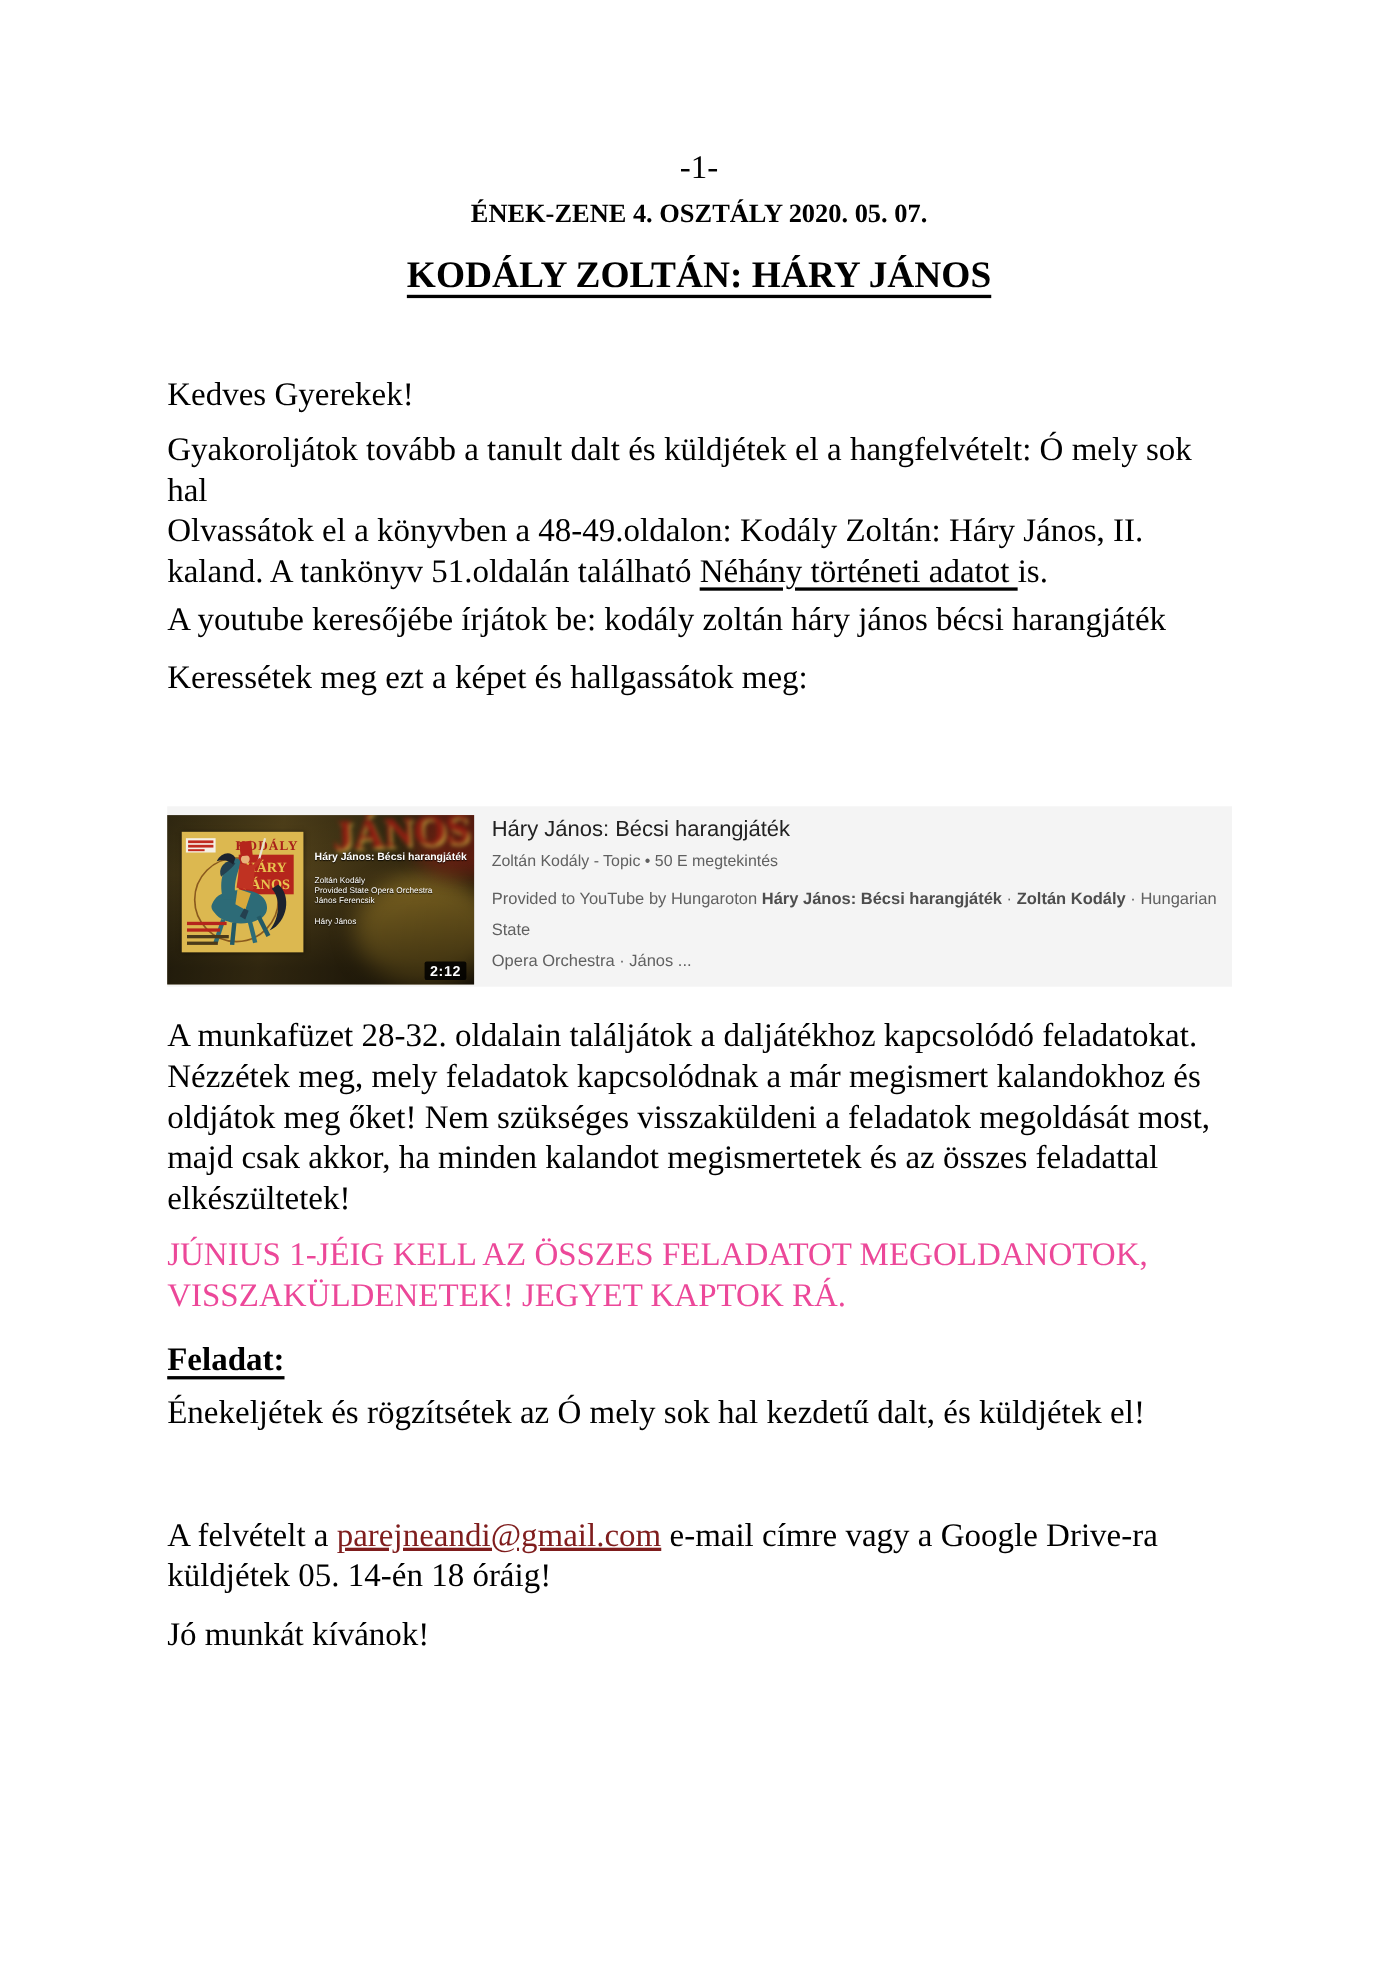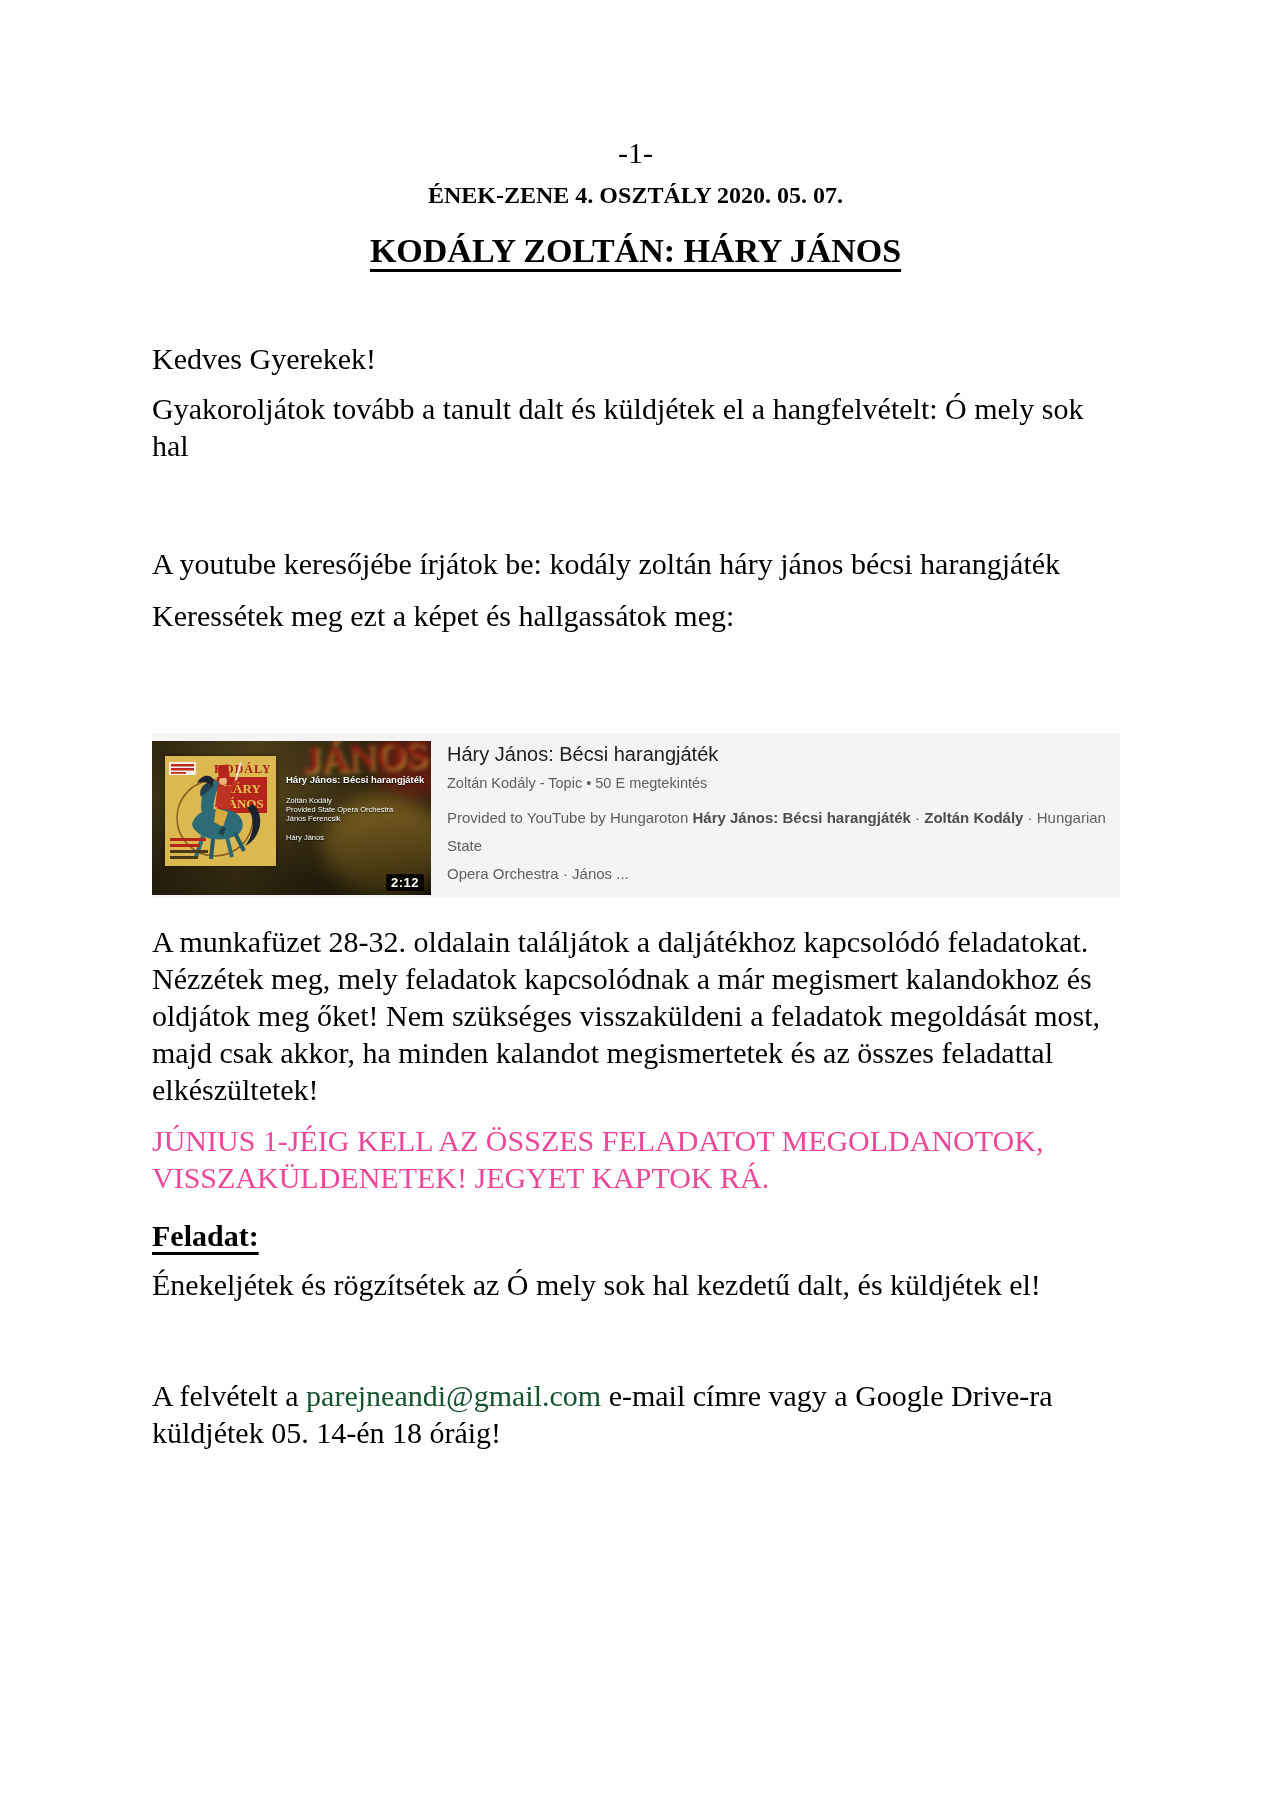--- a/index.html
+++ b/index.html
@@ -7,21 +7,21 @@
         font-family:"Liberation Serif",serif;color:#000;overflow:hidden;}
   .abs{position:absolute;left:152px;width:967px;}
   .para{font-size:30px;line-height:37px;white-space:pre-line;}
   .center{text-align:center;}
   .h1{font-size:24px;font-weight:bold;}
   .h2{font-size:34px;font-weight:bold;text-decoration:underline;
       text-decoration-thickness:3px;text-underline-offset:7px;}
   .red{color:#ec4899;}
   .bold-ul{font-weight:bold;text-decoration:underline;text-decoration-thickness:3px;text-underline-offset:6px;}
   .ul-seg{text-decoration:underline;text-underline-offset:5px;}
-  a.email{color:#14532d;cursor:pointer;}
+  a.email{color:#7f1d1d;text-decoration:underline;cursor:pointer;}
   
   #embed{position:absolute;left:152px;top:733px;width:968px;height:164px;background:#f4f4f4;
          font-family:"Liberation Sans",sans-serif;}
   #thumb{position:absolute;left:0;top:8px;width:279px;height:154px;overflow:hidden;
          background:linear-gradient(100deg,#352c12 0%,#57461c 35%,#3a2e12 65%,#191207 100%);}
   .blob1{position:absolute;left:170px;top:55px;width:130px;height:100px;border-radius:50%;
          background:rgba(175,140,45,.6);filter:blur(10px);}
   .blob2{position:absolute;left:225px;top:-15px;width:90px;height:70px;border-radius:40%;
          background:rgba(150,35,22,.55);filter:blur(8px);}
   .vignette{position:absolute;inset:0;background:linear-gradient(to bottom,rgba(0,0,0,.15),rgba(0,0,0,0) 35%,rgba(0,0,0,.45) 90%);}
@@ -49,20 +49,22 @@
 
   <div class="abs center h1" style="top:182px">ÉNEK-ZENE 4. OSZTÁLY 2020. 05. 07.</div>
 
   <div class="abs center h2" style="top:232px">KODÁLY ZOLTÁN: HÁRY JÁNOS</div>
 
   <div class="abs para" style="top:340px">Kedves Gyerekek!</div>
 
   <div class="abs para" style="top:390px">Gyakoroljátok tovább a tanult dalt és küldjétek el a hangfelvételt: Ó mely sok
 hal</div>
 
+  <div class="abs para" style="top:464px"><span>Olvassátok el a könyvben a 48-49.oldalon: Kodály Zoltán: Háry János, II.
+kaland. A tankönyv 51.oldalán található </span><span class="ul-seg">Néhány történeti adatot </span><span>is.</span></div>
 
   <div class="abs para" style="top:545px">A youtube keresőjébe írjátok be: kodály zoltán háry jános bécsi harangjáték</div>
 
   <div class="abs para" style="top:597px">Keressétek meg ezt a képet és hallgassátok meg:</div>
 
   <div id="embed">
     <div id="thumb">
       <div class="blob1"></div>
       <div class="blob2"></div>
       <div class="bgword">JÁNOS</div>
@@ -141,15 +143,16 @@
   <div class="abs para red" style="top:1122px">JÚNIUS 1-JÉIG KELL AZ ÖSSZES FELADATOT MEGOLDANOTOK,
 VISSZAKÜLDENETEK! JEGYET KAPTOK RÁ.</div>
 
   <div class="abs para bold-ul" style="top:1217px;width:auto">Feladat:</div>
 
   <div class="abs para" style="top:1266px">Énekeljétek és rögzítsétek az Ó mely sok hal kezdetű dalt, és küldjétek el!</div>
 
   <div class="abs para" style="top:1377px"><span>A felvételt a </span><a class="email">parejneandi@gmail.com</a><span> e-mail címre vagy a Google Drive-ra
 küldjétek 05. 14-én 18 óráig!</span></div>
 
+  <div class="abs para" style="top:1467px">Jó munkát kívánok!</div>
 
 
 </div>
 
 </body></html>

